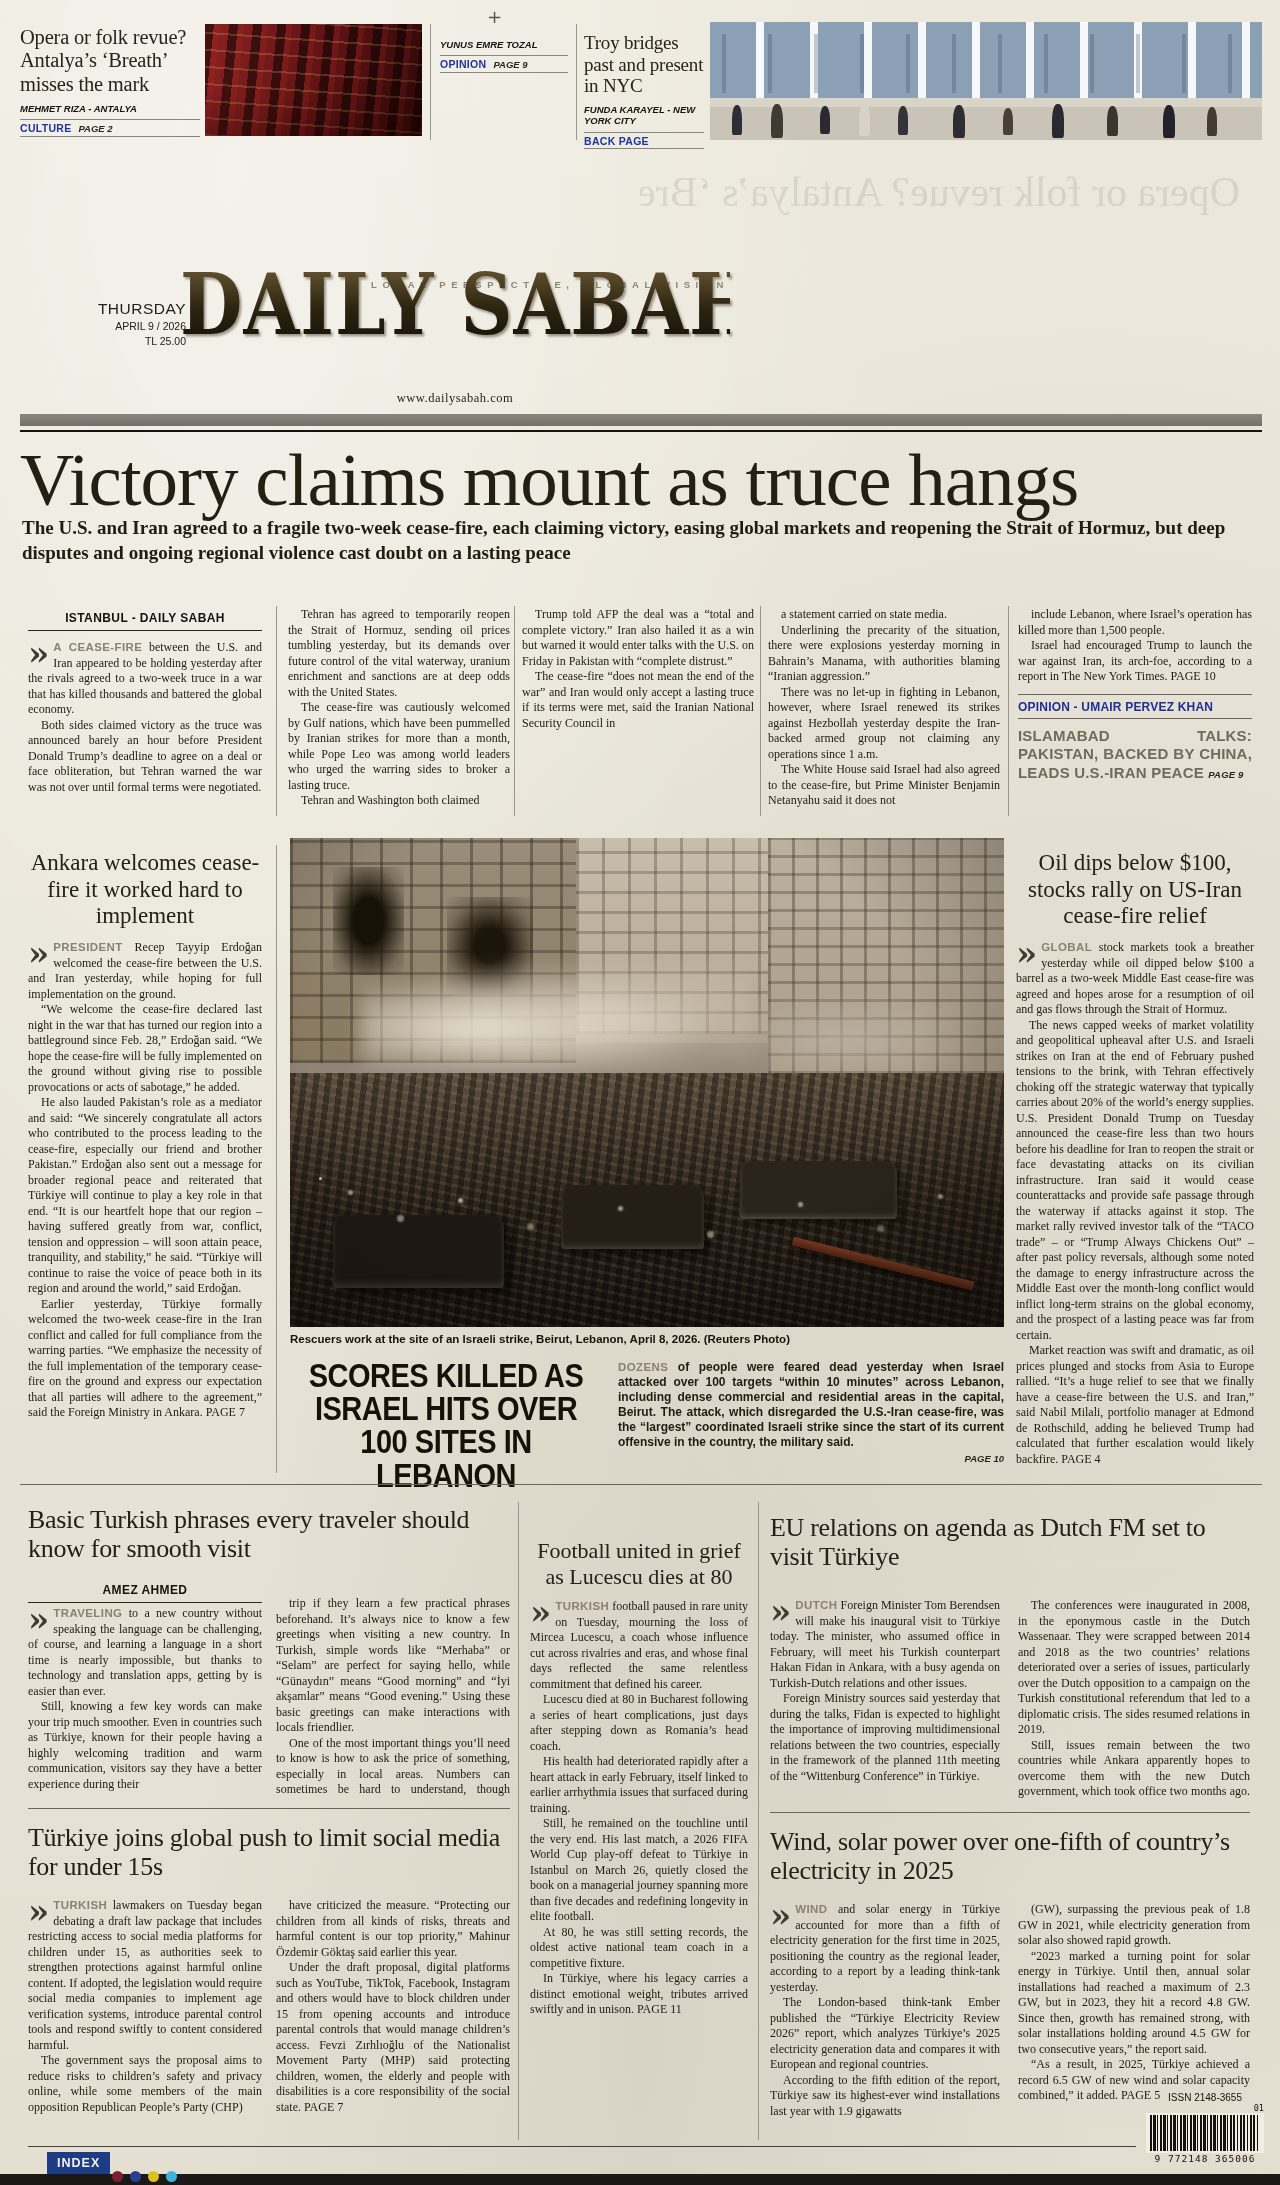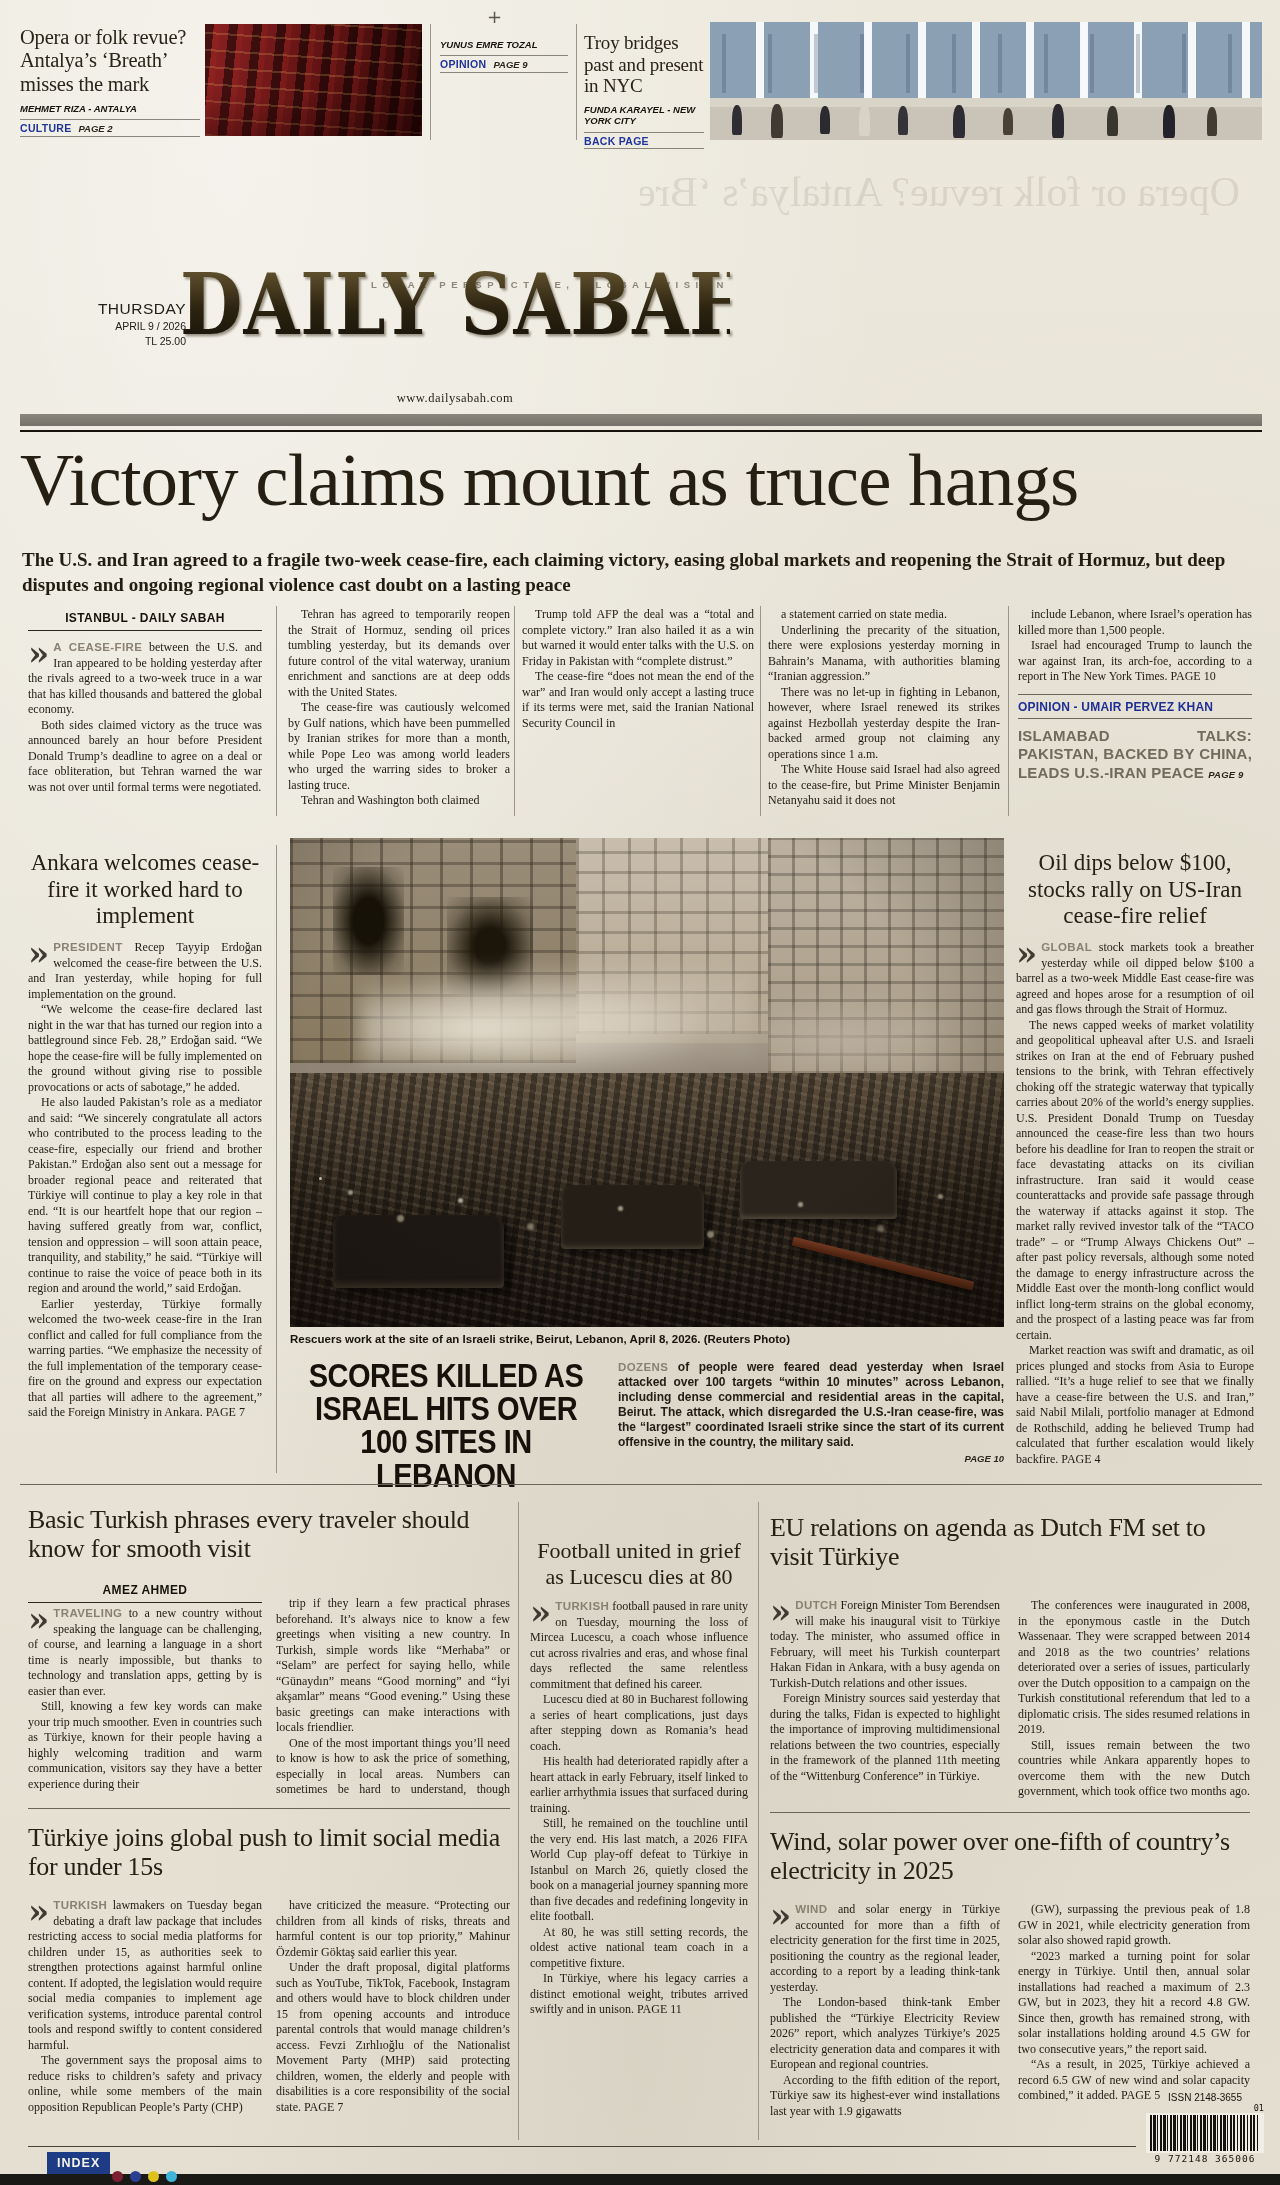--- a/index.html
+++ b/index.html
@@ -140,21 +140,21 @@
     <div class="dt">APRIL 9 / 2026</div>
     <div class="dt">TL 25.00</div>
   </div>
   <div class="abs tagline" style="left:330px;top:248px;width:440px;margin-top:32px;">LOCAL PERSPECTIVE, GLOBAL VISION</div>
   <div class="abs logo" style="left:180px;top:262px;width:550px;">DAILY SABAH</div>
   <div class="abs website" style="left:180px;top:392px;width:550px;">www.dailysabah.com</div>
   <div class="abs graybar" style="left:20px;top:414px;width:1242px;height:12px;"></div>
   <div class="abs rule-heavy" style="left:20px;top:430px;width:1242px;height:2px;"></div>
 
   <div class="abs lead-head" style="left:20px;top:442px;width:1244px;">Victory claims mount as truce hangs</div>
-  <div class="abs lead-deck" style="left:22px;top:548px;width:1238px;">The U.S. and Iran agreed to a fragile two-week cease-fire, each claiming victory, easing global markets and reopening the Strait of Hormuz, but deep disputes and ongoing regional violence cast doubt on a lasting peace</div>
+  <div class="abs lead-deck" style="left:22px;top:516px;width:1238px;">The U.S. and Iran agreed to a fragile two-week cease-fire, each claiming victory, easing global markets and reopening the Strait of Hormuz, but deep disputes and ongoing regional violence cast doubt on a lasting peace</div>
 
   <div class="vr" style="left:276px;top:606px;height:210px;"></div>
   <div class="vr" style="left:514px;top:606px;height:210px;"></div>
   <div class="vr" style="left:760px;top:606px;height:210px;"></div>
   <div class="vr" style="left:1008px;top:606px;height:210px;"></div>
 
   <div class="abs byline-box" style="left:28px;top:608px;width:234px;">
     <span>ISTANBUL - DAILY SABAH</span>
   </div>
   <div class="abs col" style="left:28px;top:640px;width:234px;height:176px;">

